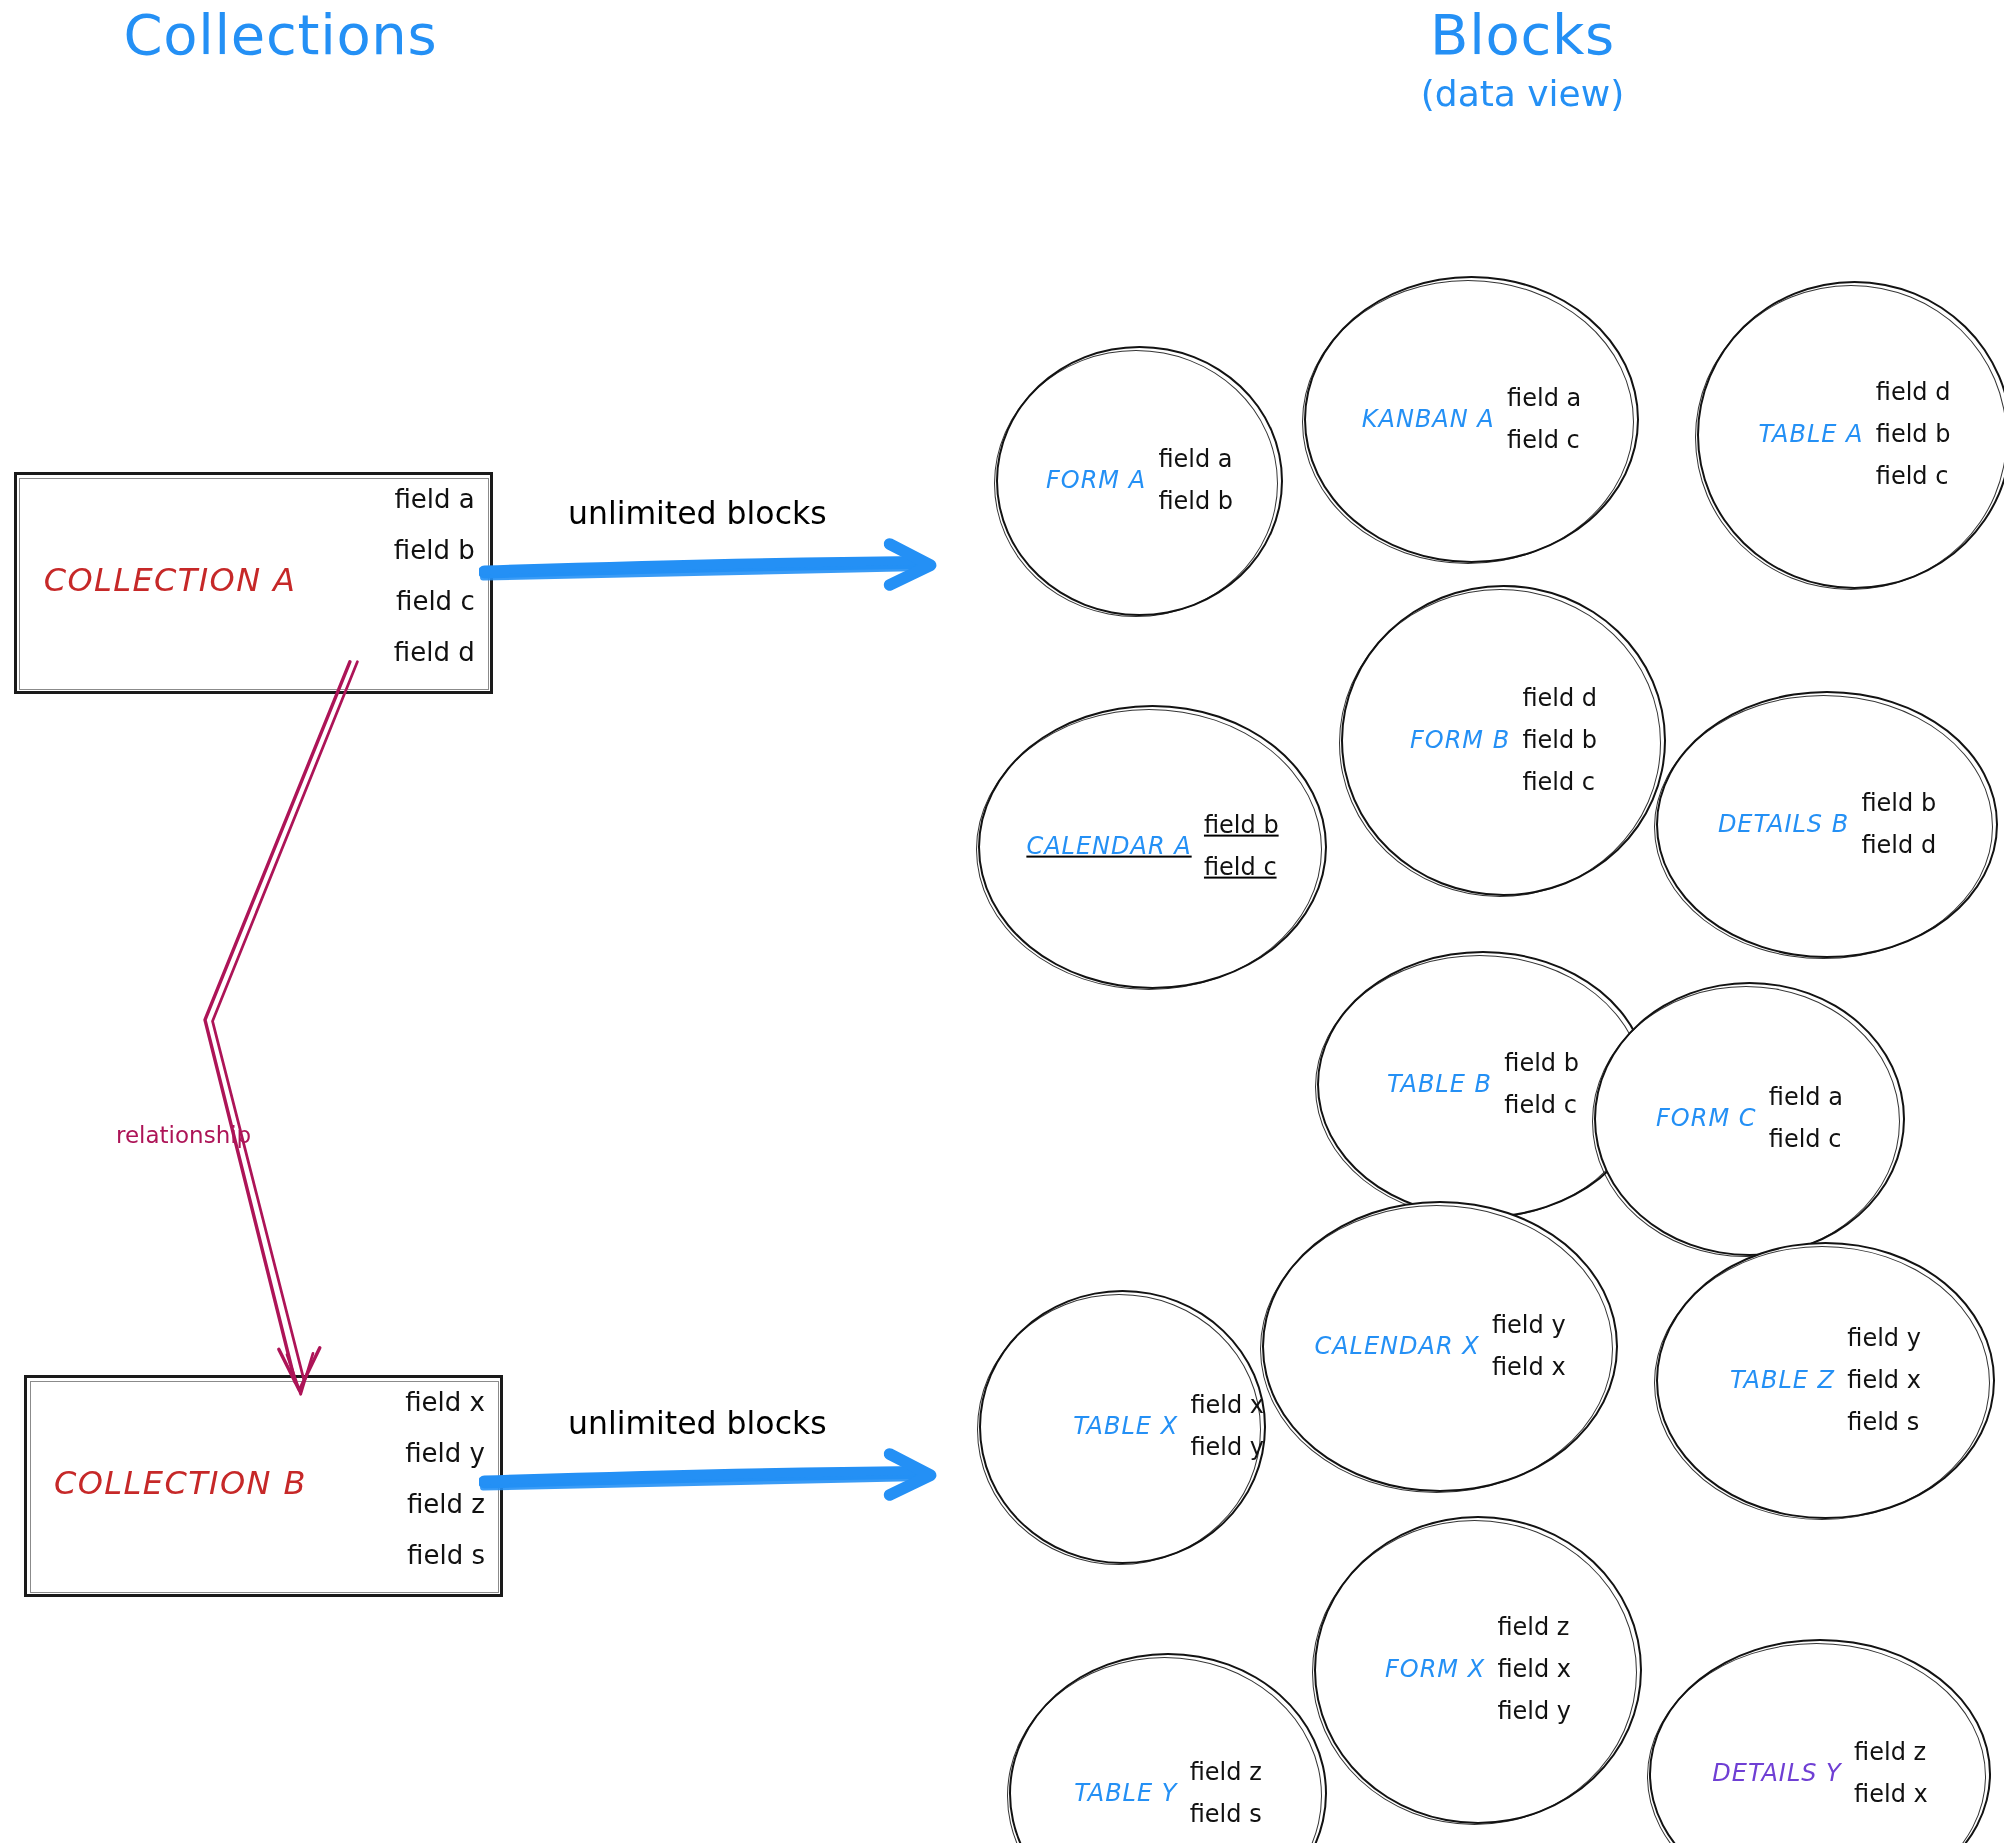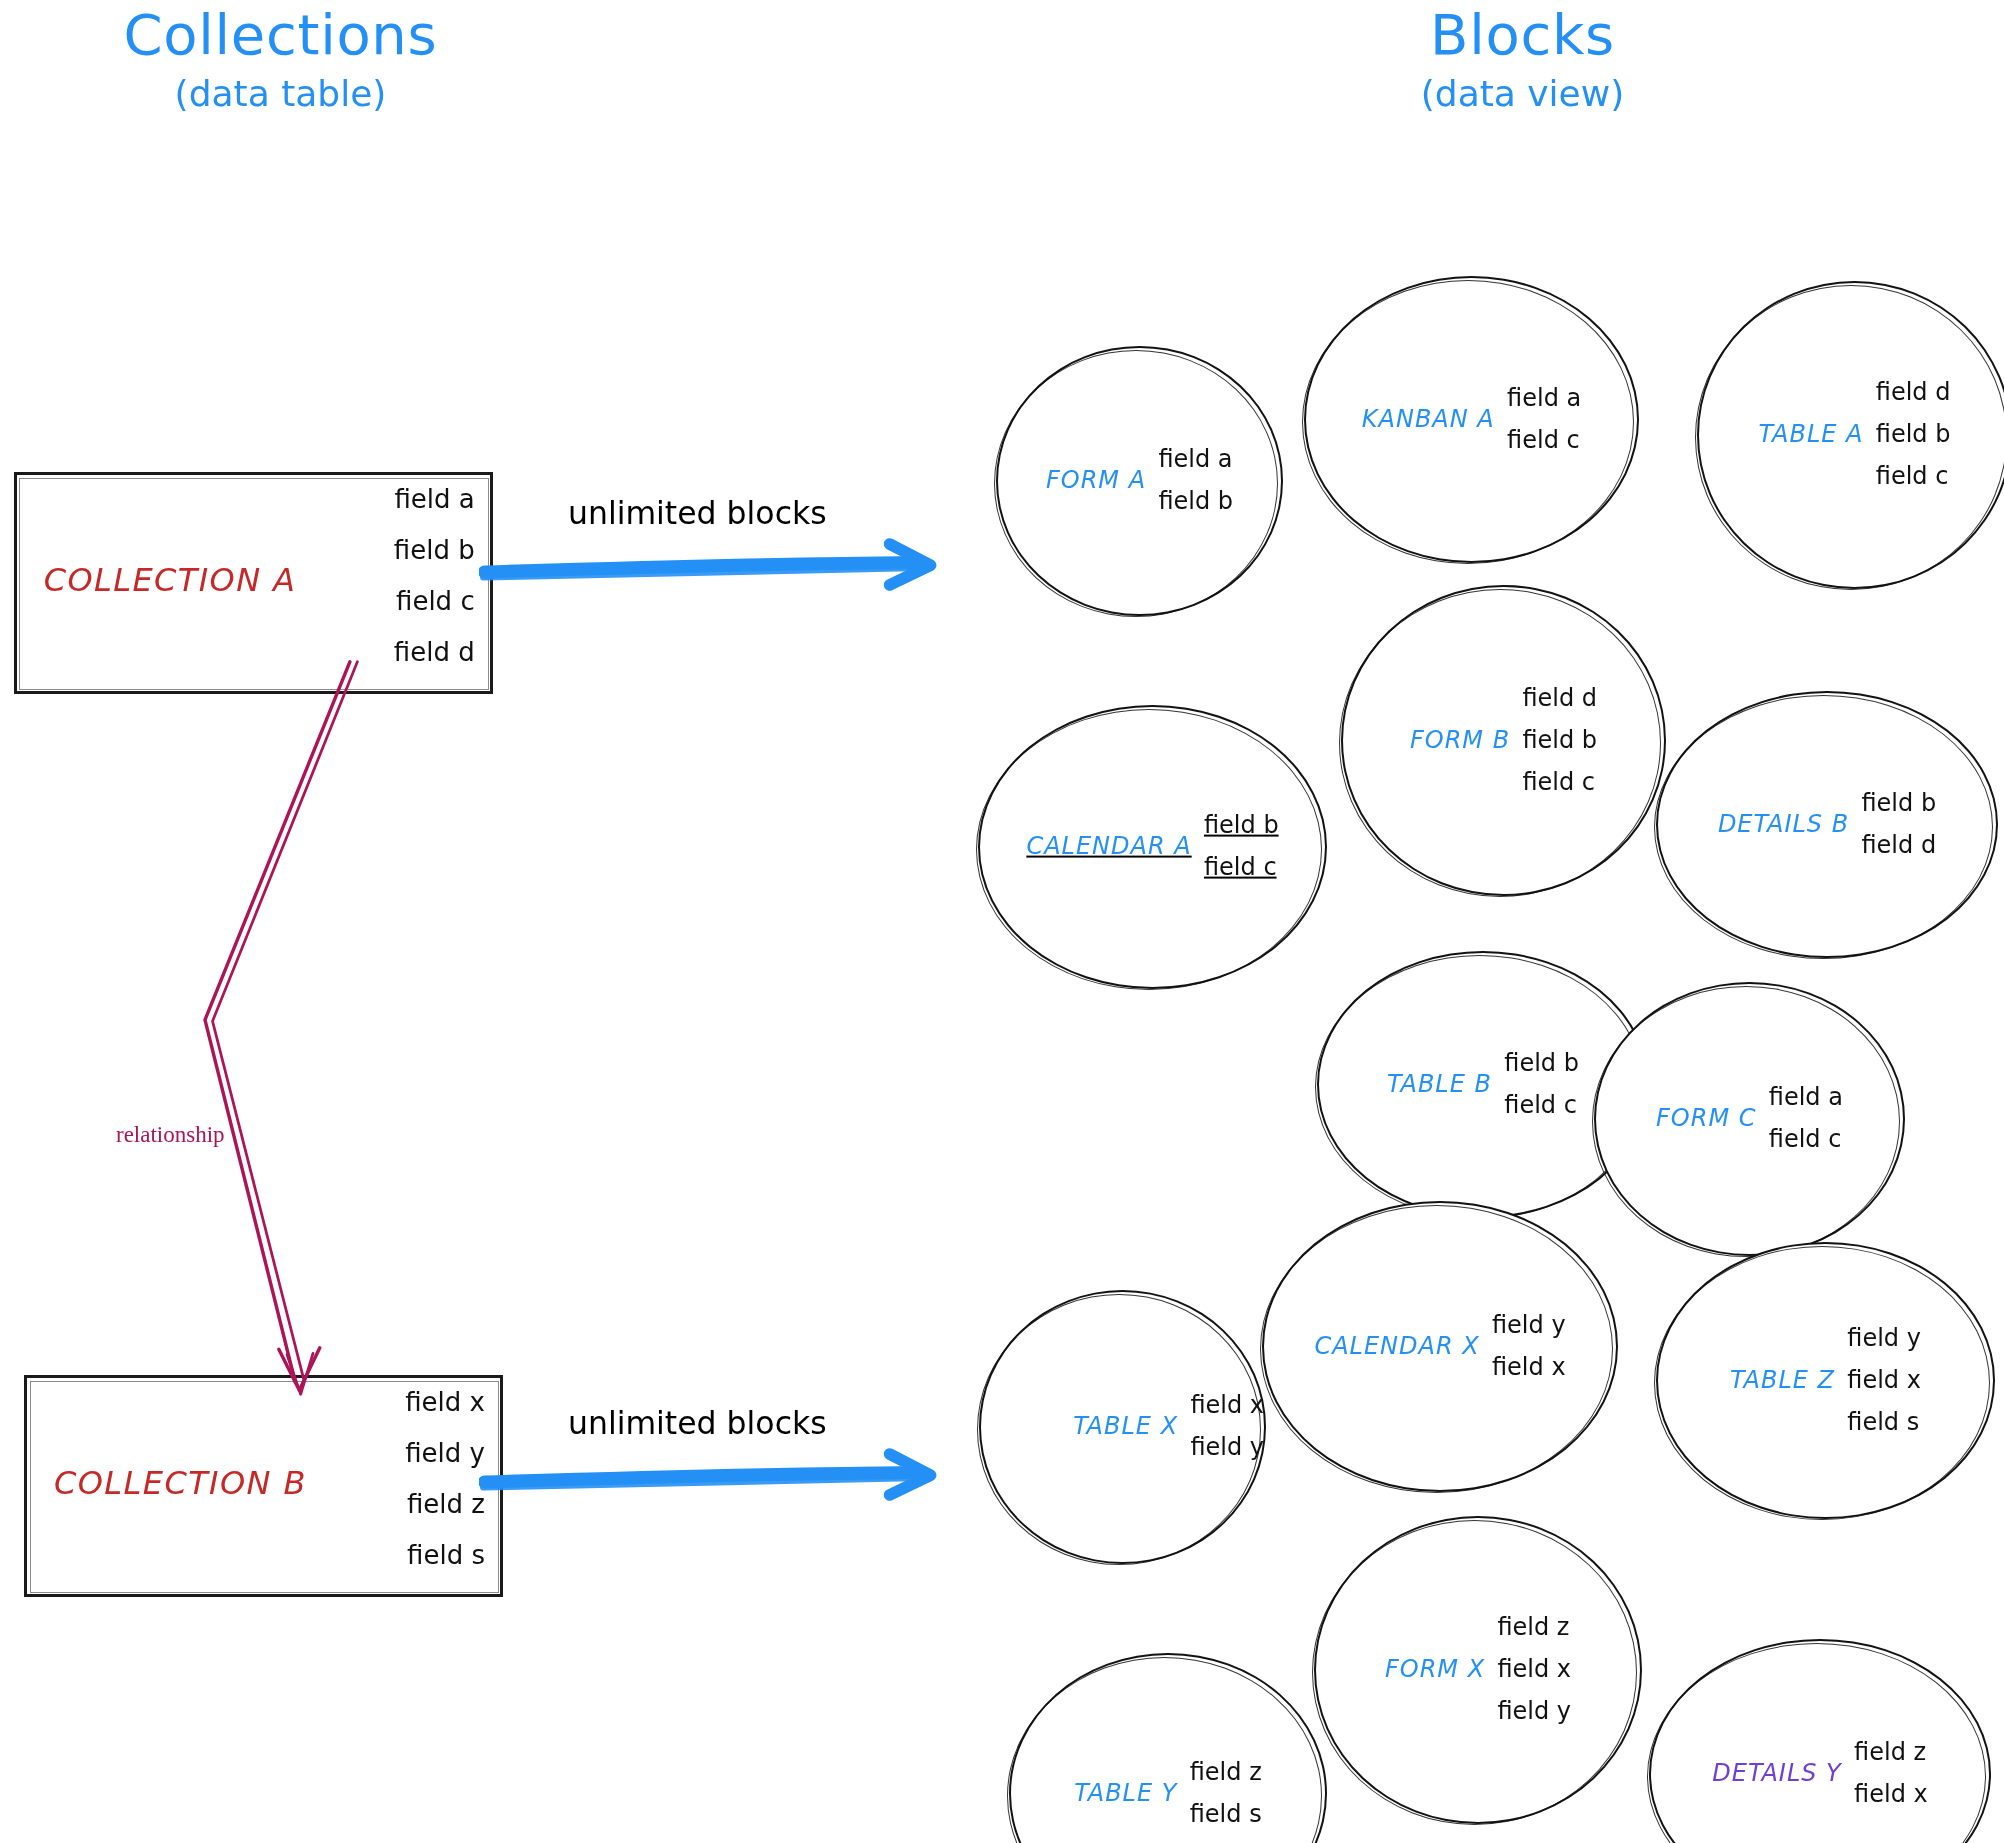--- a/index.html
+++ b/index.html
@@ -88,21 +88,20 @@
     font-size: 31.5px;
     white-space: nowrap;
   }
 
   
   .rel-label {
     position: absolute;
     color: #ad1457;
     font-size: 23px;
     white-space: nowrap;
-    font-family: Liberation Serif, serif;
   }
 
   
   .block {
     position: absolute;
     box-sizing: border-box;
     border: 2.7px solid #121212;
     border-radius: 50%;
     background: #ffffff;
     display: flex;
@@ -148,21 +147,20 @@
   }
   .block-fields span:last-child { margin-bottom: 0; }
 </style>
 </head>
 <body>
 
 <div id="canvas">
 
   <div class="heading" style="left:41px; top:6.8px; width:479px;">
     <span class="h-main">Collections</span>
-    <span class="h-sub">(data table)</span>
   </div>
 
   <div class="heading" style="left:1283px; top:6.8px; width:479px;">
     <span class="h-main">Blocks</span>
     <span class="h-sub">(data view)</span>
   </div>
 
   <div class="collection-box" style="left:13.7px; top:472px; width:479px; height:222px;">
     <div class="collection-name" style="left:27px; top:86px;">COLLECTION A</div>
     <div class="collection-fields">

